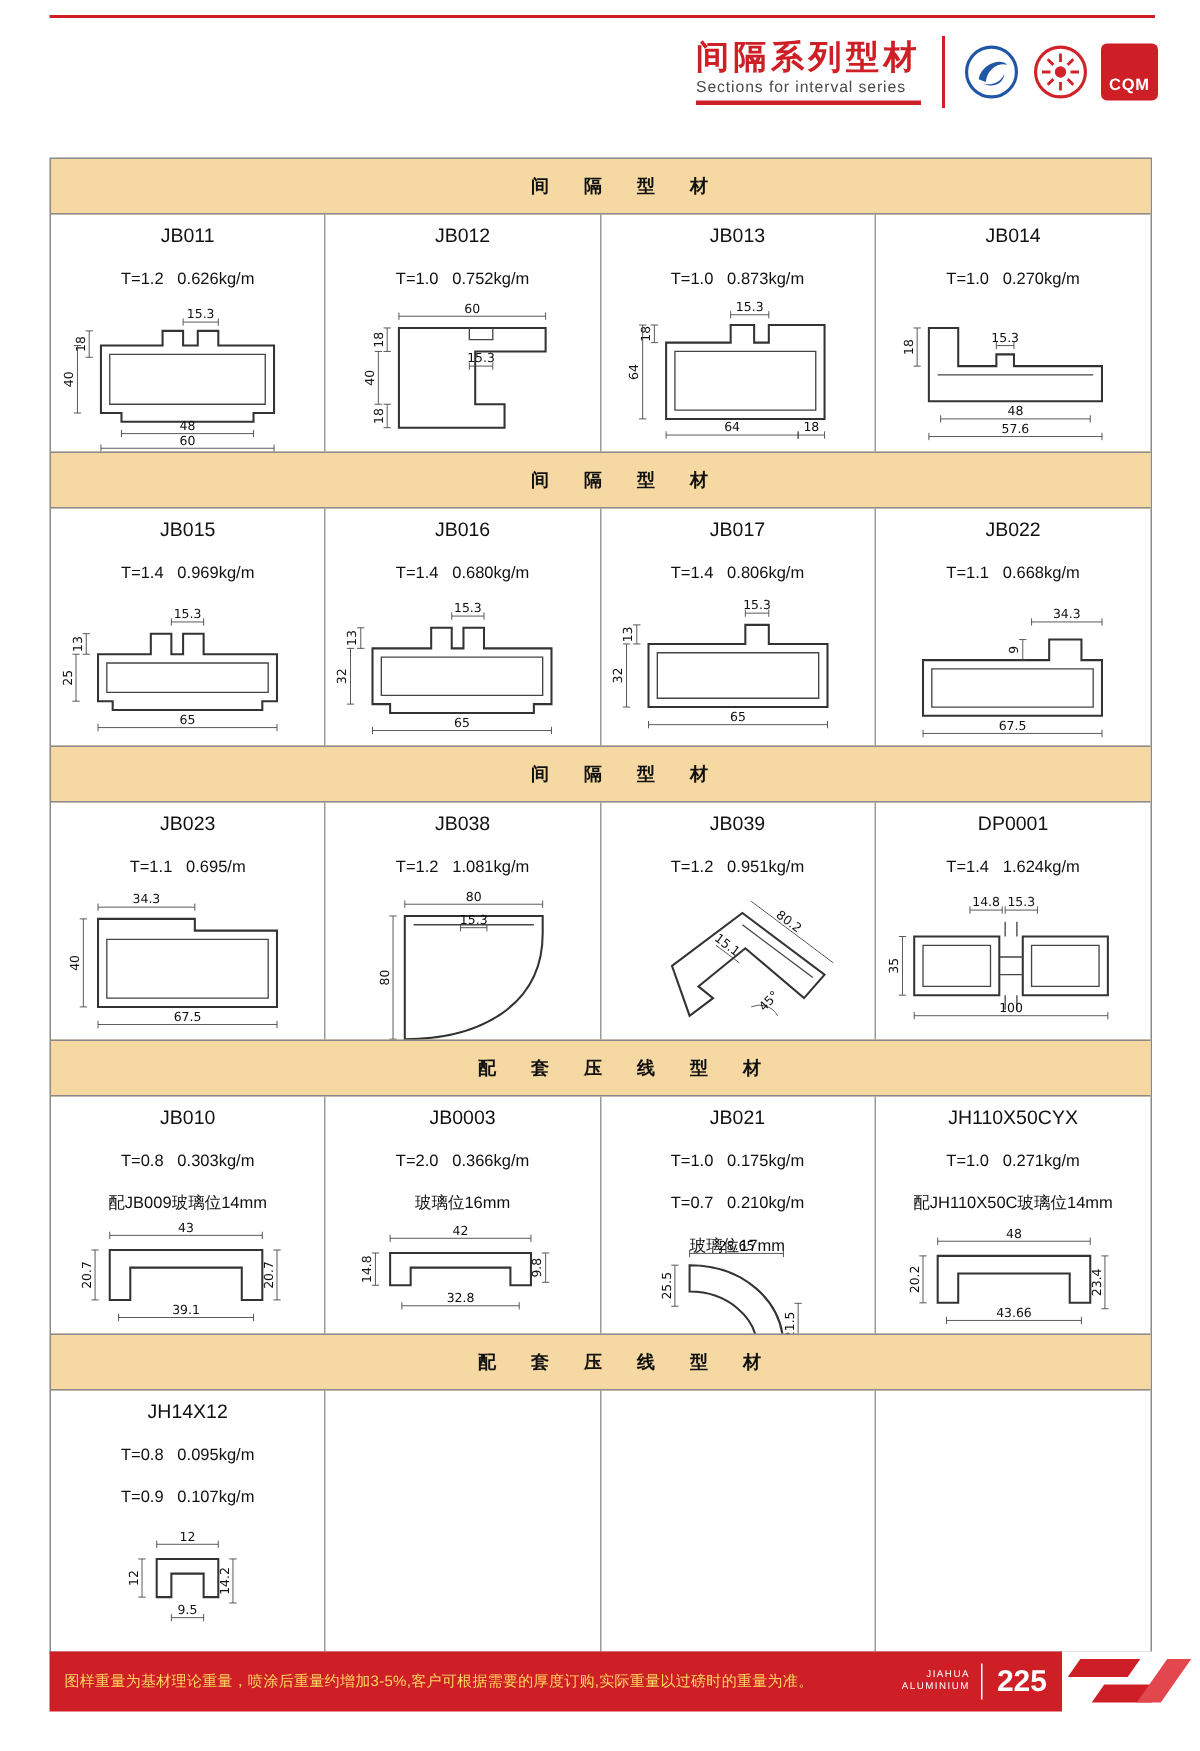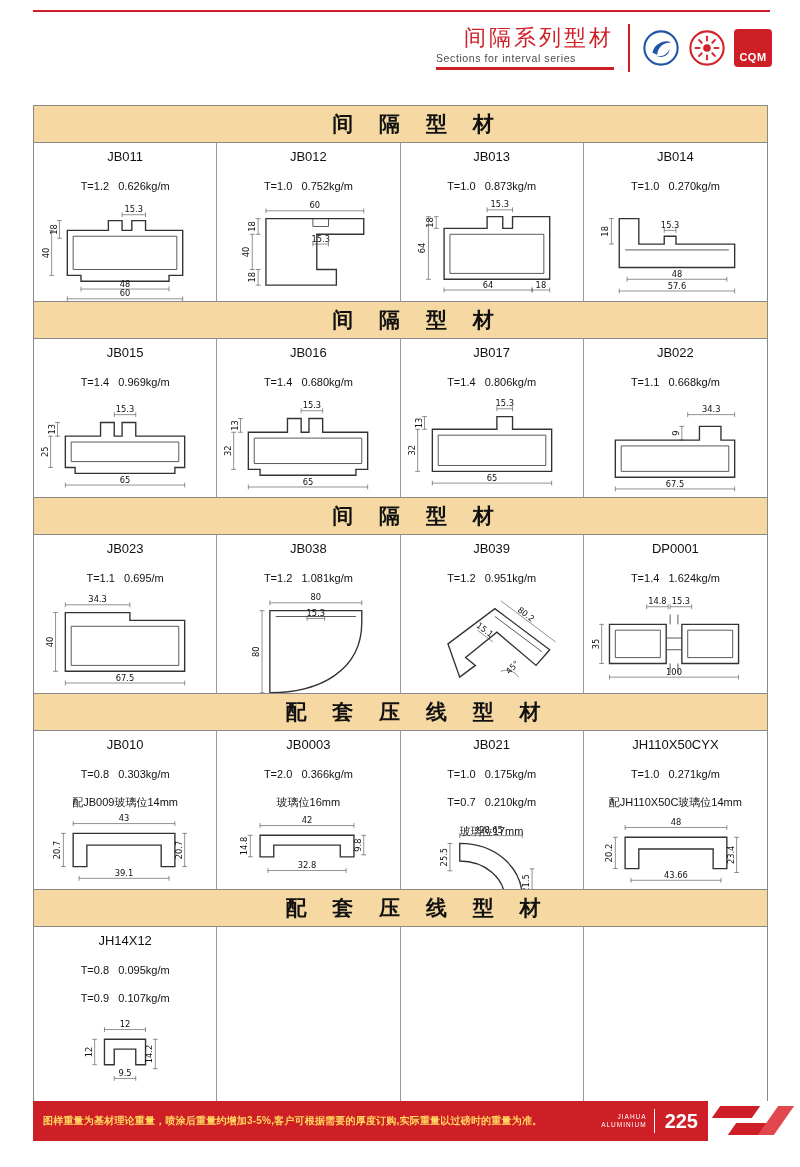--- a/index.html
+++ b/index.html
@@ -10,54 +10,54 @@
     --cellline:#9a9a9a;
   }
   html,body{margin:0;padding:0;background:#fff;}
   body{font-family:"Liberation Sans","DejaVu Sans",sans-serif;color:var(--ink);}
   .page{position:relative;width:800px;height:1167px;background:#fff;overflow:hidden;}
 
   
   .topline{position:absolute;top:10px;left:33px;right:30px;height:2px;background:var(--red);}
   .header-row{position:absolute;top:24px;right:28px;display:flex;align-items:center;}
   .titles{text-align:left;}
-  .titles .cn{font-size:22px;font-weight:normal;color:var(--red);letter-spacing:3px;line-height:1.1;margin-left:28px;}
+  .titles .cn{font-size:22px;font-weight:bold;color:var(--red);letter-spacing:3px;line-height:1.1;}
   .titles .en{font-size:10.5px;color:#4a4a4a;letter-spacing:.6px;margin-top:2px;}
   .titles .uline{height:2.5px;background:var(--red);margin-top:3px;}
   .vdiv{width:2px;height:48px;background:var(--red);margin:0 12px 0 14px;}
   .logos{display:flex;gap:8px;align-items:flex-end;}
   .logo{width:38px;height:38px;display:flex;align-items:center;justify-content:center;}
   .cqm{width:38px;height:38px;background:var(--red);border-radius:4px;color:#fff;
        display:flex;align-items:flex-end;justify-content:center;font-weight:bold;
        font-size:11px;letter-spacing:.5px;padding-bottom:4px;box-sizing:border-box;}
 
   
   .catalog{position:absolute;top:105px;left:33px;right:32px;border:1px solid var(--border);background:#fff;}
   .banner{height:36px;display:flex;align-items:center;justify-content:center;
-          background:var(--tan);font-size:21px;font-weight:bold;color:#111;
+          background:var(--tan);font-size:12px;font-weight:bold;color:#111;
           letter-spacing:10px;text-indent:10px;
           border-top:1px solid var(--border);border-bottom:1px solid var(--border);padding-left:25px;}
   .catalog .banner:first-child{border-top:none;}
   .cells{display:grid;grid-template-columns:repeat(4,1fr);height:158px;}
   .cells.tall{height:174px;}
   .cell{border-right:1px solid var(--cellline);display:flex;flex-direction:column;
         align-items:center;padding-top:6px;box-sizing:border-box;overflow:hidden;min-width:0;}
   .cell:last-child{border-right:none;}
   .code{font-size:13px;color:#111;line-height:1.25;}
   .spec{font-size:11px;color:#111;line-height:1.2;margin-top:15px;white-space:pre;}
   .draw{flex:1;min-height:0;display:flex;align-items:center;justify-content:center;width:100%;}
   .pp{fill:none;stroke:#333;stroke-width:1.4;stroke-linejoin:miter;}
   .pi{fill:none;stroke:#444;stroke-width:.9;}
   .dl{stroke:#444;stroke-width:.6;fill:none;}
   .dt{font-family:"DejaVu Sans",sans-serif;font-size:8.5px;fill:#111;text-anchor:middle;}
 
   
   .footer{position:absolute;left:33px;right:0;bottom:26px;height:40px;display:flex;}
   .fbar{flex:1;background:var(--red);display:flex;align-items:center;color:#fff;min-width:0;}
-  .fnote{color:#ffd75e;font-size:10px;font-weight:bold;padding-left:10px;white-space:nowrap;
+  .fnote{color:#ffd75e;font-size:10px;font-weight:normal;padding-left:10px;white-space:nowrap;
          overflow:hidden;letter-spacing:.2px;}
   .fbrand{margin-left:auto;text-align:right;font-size:6.5px;line-height:1.25;
           letter-spacing:1px;padding:0 7px 0 8px;white-space:nowrap;}
   .fsep{width:1px;background:#fff;height:24px;align-self:center;}
   .fpage{font-size:20px;font-weight:bold;padding:0 10px;display:flex;align-items:center;}
   .flag{width:92px;background:#fff;position:relative;overflow:hidden;}
   .s1,.s2,.s3{position:absolute;background:var(--red);transform:skewX(-35deg);}
   .s1{left:8px;top:5px;width:40px;height:12px;}
   .s2{left:24px;top:22px;width:40px;height:12px;}
   .s3{left:60px;top:5px;width:16px;height:29px;background:#e2474d;}

